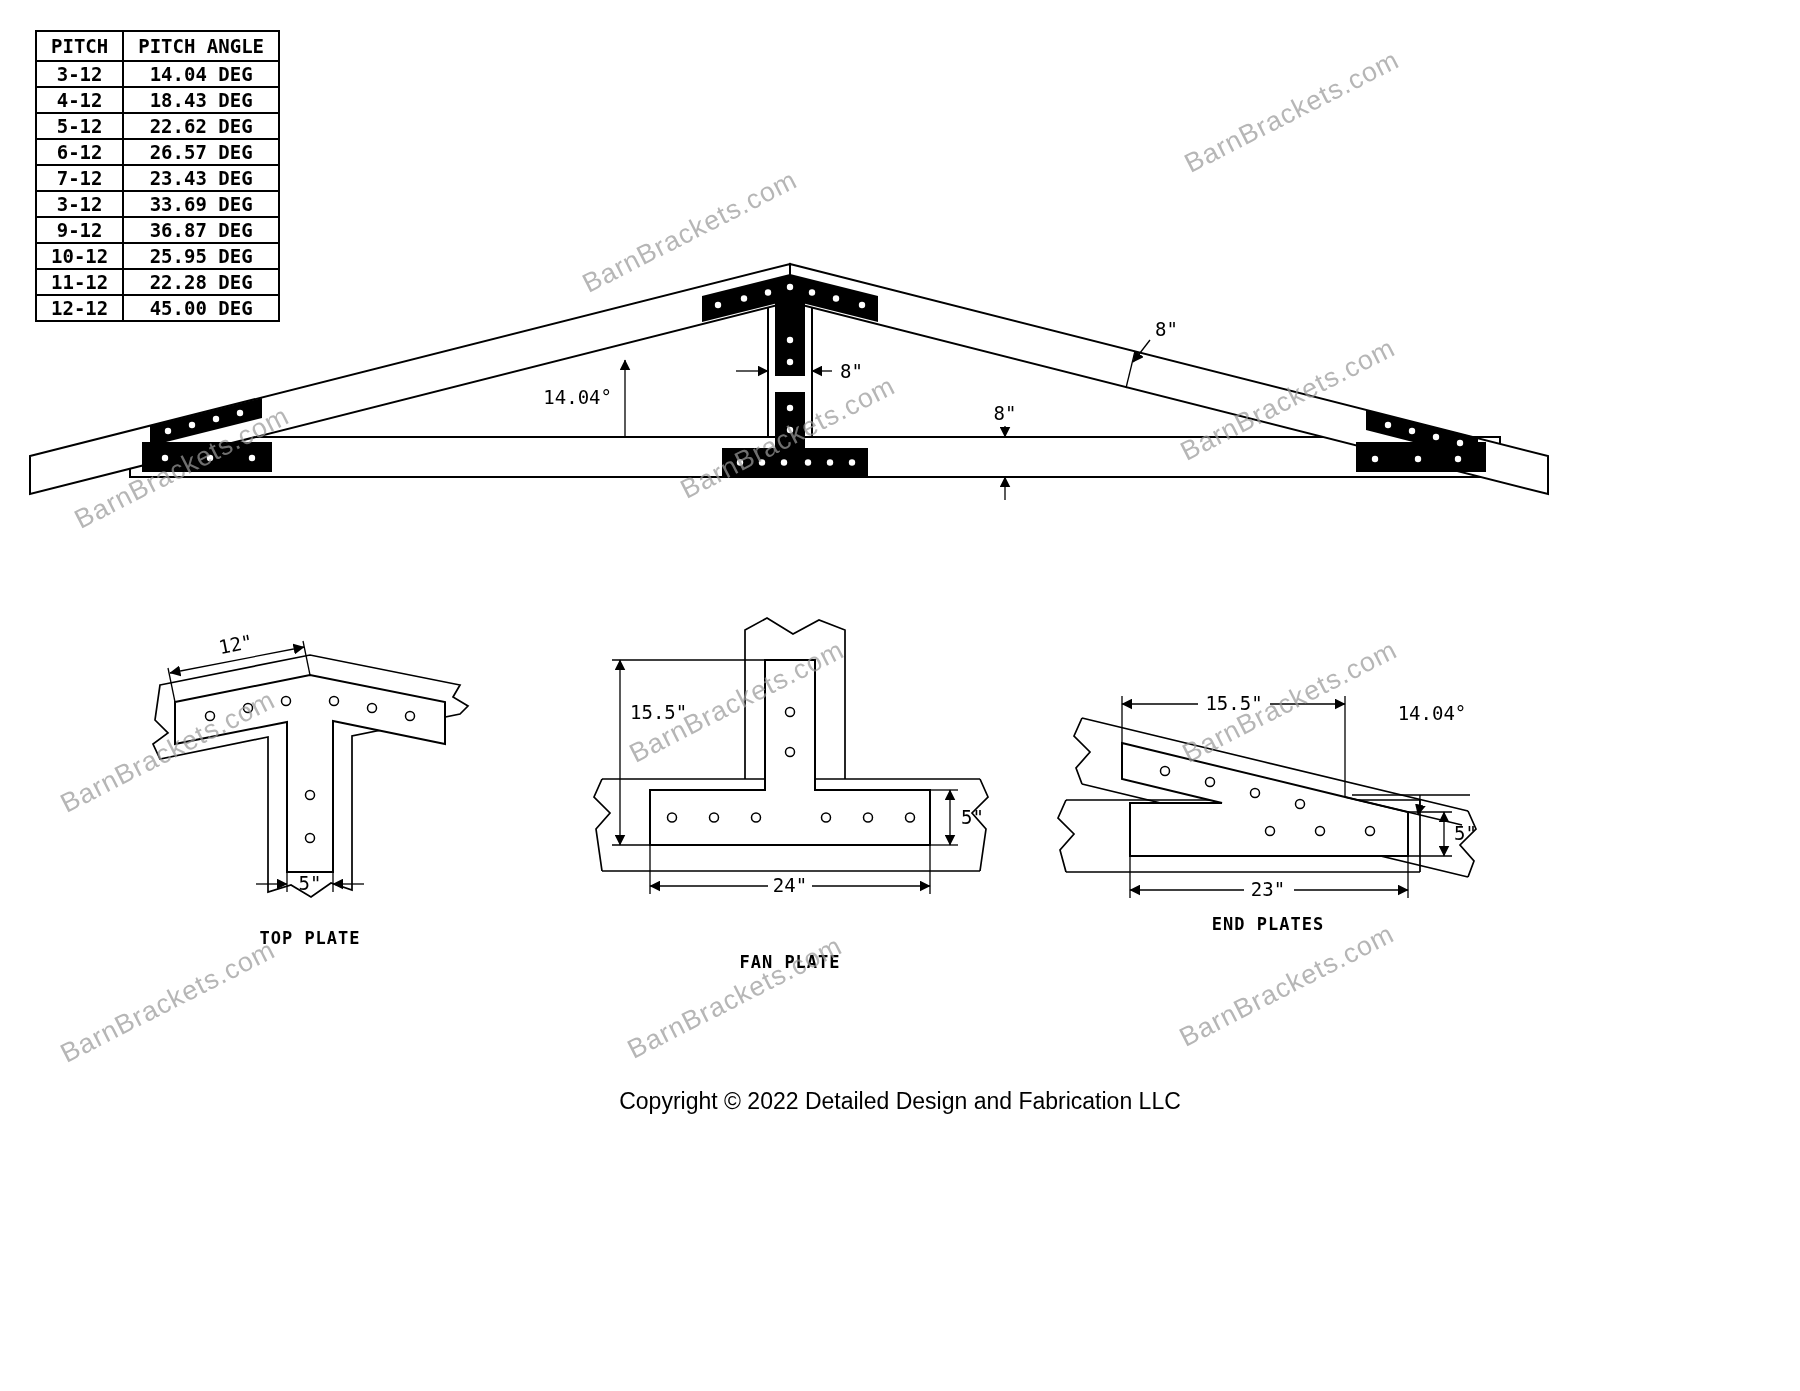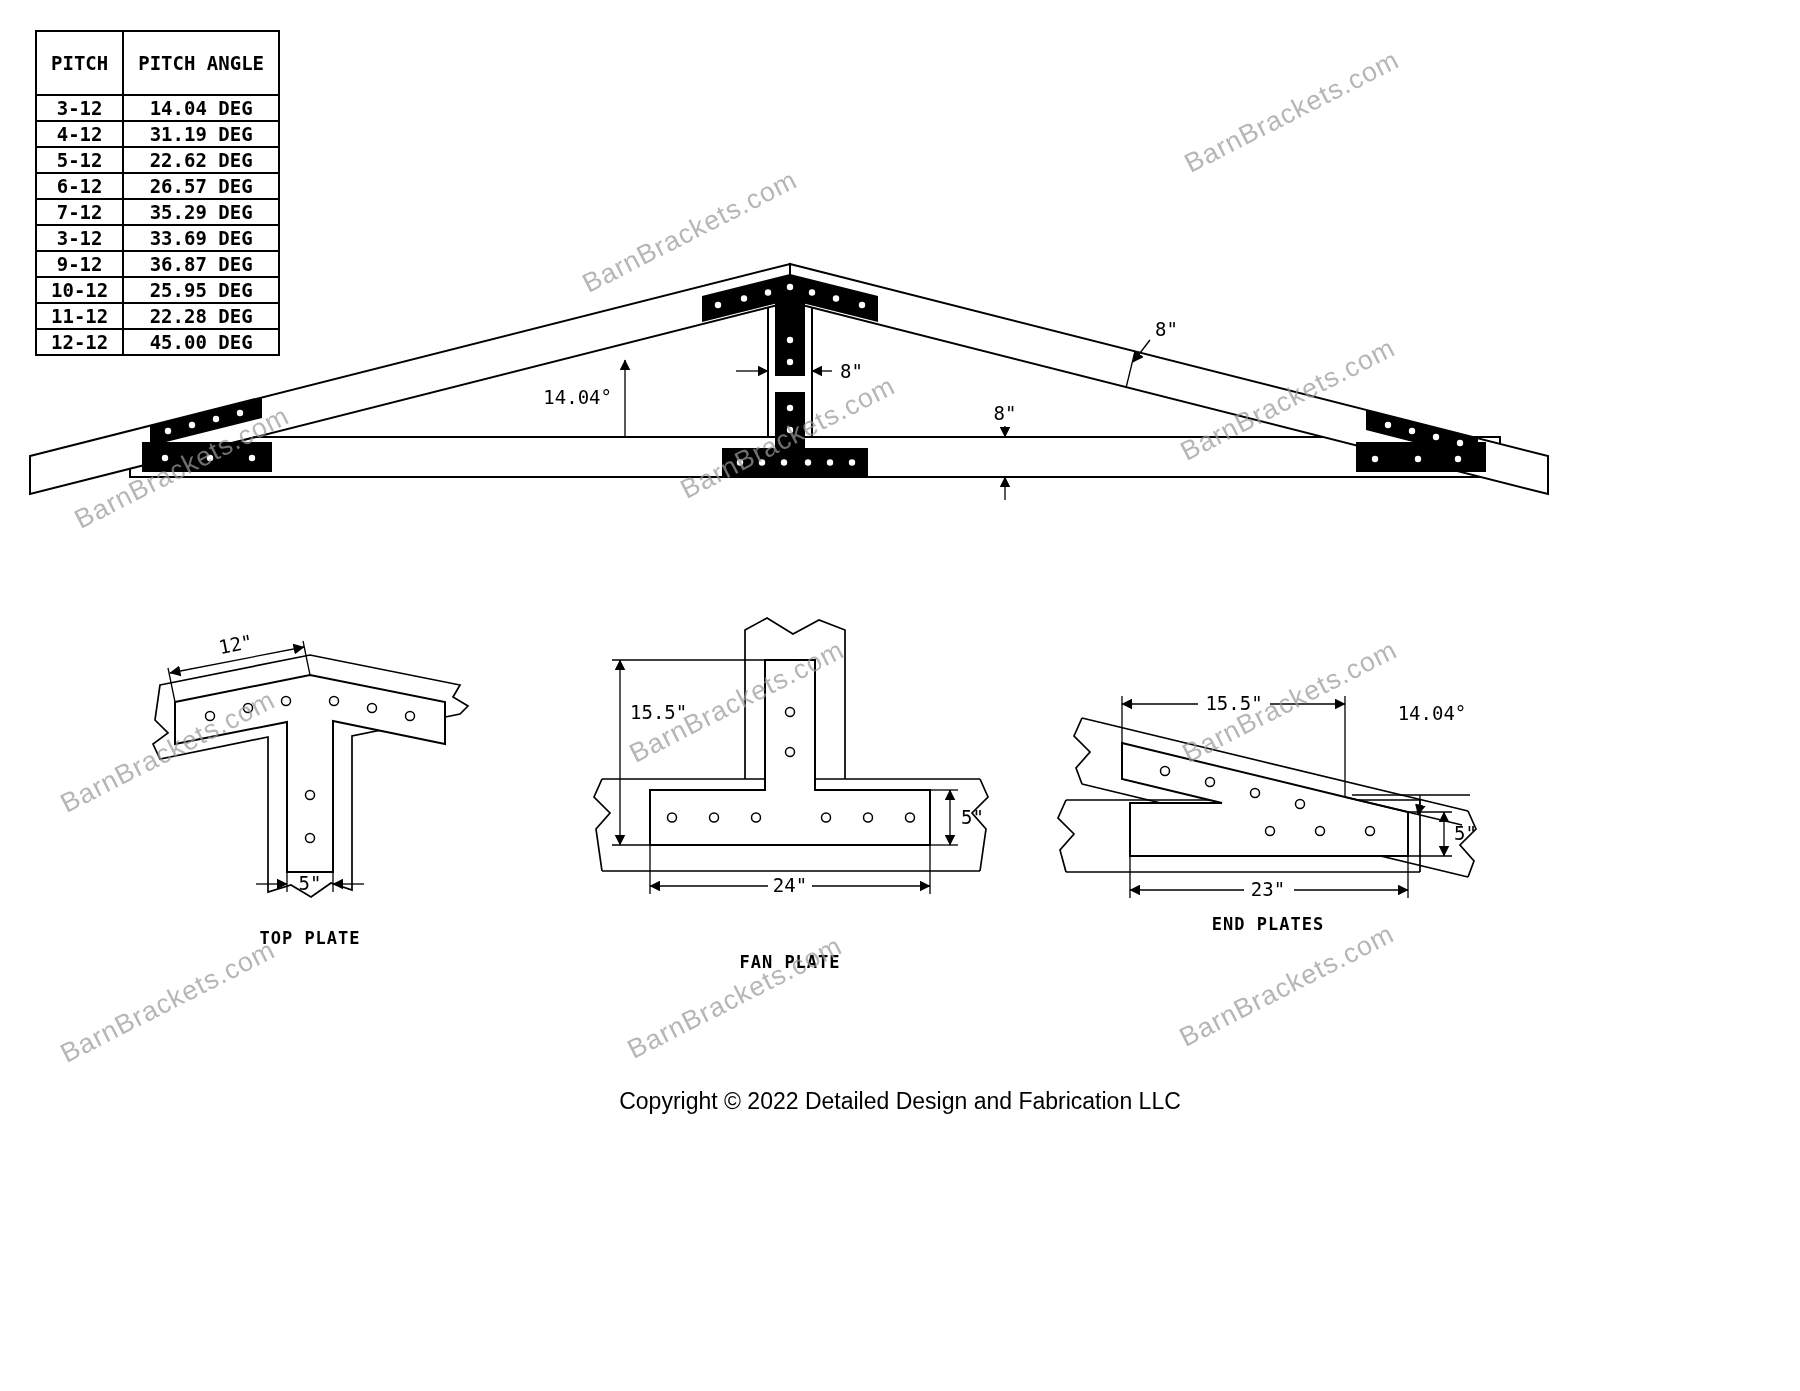--- a/index.html
+++ b/index.html
@@ -13,21 +13,21 @@
   .bracket{fill:#000;stroke:none;}
   .hole-b{fill:#fff;stroke:none;}
   .hole-w{fill:#fff;stroke:#000;stroke-width:1.5;}
   .dimline{fill:none;stroke:#000;stroke-width:1.3;}
   .dimtext{font-size:19px;}
   .lbl{font-size:17px;font-weight:bold;letter-spacing:1px;}
   .pitch-table{position:absolute;left:35px;top:30px;border-collapse:collapse;
         font-weight:bold;font-size:19px;background:#fff;z-index:5;}
   .pitch-table th,.pitch-table td{border:2px solid #000;padding:1px 12px;text-align:center;
         white-space:nowrap;}
-  .pitch-table th{padding:20px 14px;}
+  .pitch-table th{padding:3px 14px;}
   .wm{position:absolute;transform:translate(-50%,-50%) rotate(-27deg);
       font-family:"Liberation Sans",sans-serif;font-size:27px;color:#9a9a9a;opacity:.72;
       letter-spacing:1px;white-space:nowrap;pointer-events:none;z-index:8;}
   .footer{position:absolute;left:0;top:1088px;width:100%;text-align:center;
       font-family:"Liberation Sans",sans-serif;font-size:23px;color:#000;z-index:5;}
 </style>
 </head>
 <body>
 
 <div class="page">
@@ -37,33 +37,33 @@
         <tr>
       <th>PITCH</th>
       <th>PITCH ANGLE</th>
     </tr>
     <tr>
           <td>3-12</td>
           <td>14.04 DEG</td>
         </tr>
     <tr>
           <td>4-12</td>
-          <td>31.19 DEG</td>
+          <td>18.43 DEG</td>
         </tr>
     <tr>
           <td>5-12</td>
           <td>22.62 DEG</td>
         </tr>
     <tr>
           <td>6-12</td>
           <td>26.57 DEG</td>
         </tr>
     <tr>
           <td>7-12</td>
-          <td>35.29 DEG</td>
+          <td>23.43 DEG</td>
         </tr>
     <tr>
           <td>3-12</td>
           <td>33.69 DEG</td>
         </tr>
     <tr>
           <td>9-12</td>
           <td>36.87 DEG</td>
         </tr>
     <tr>

